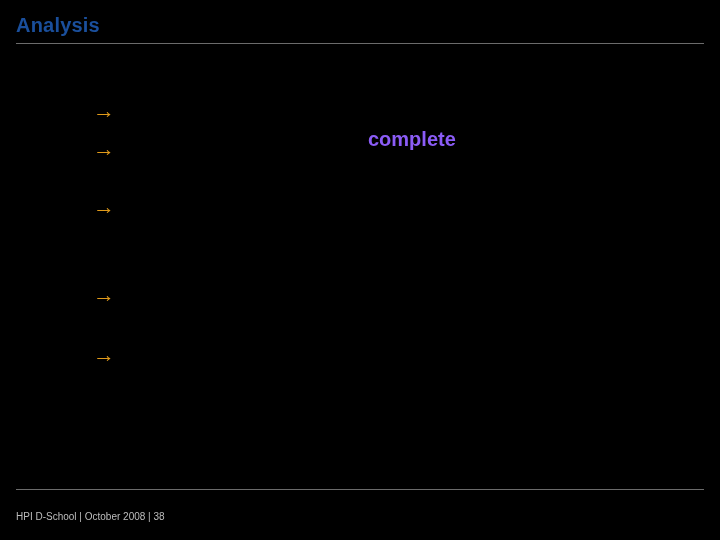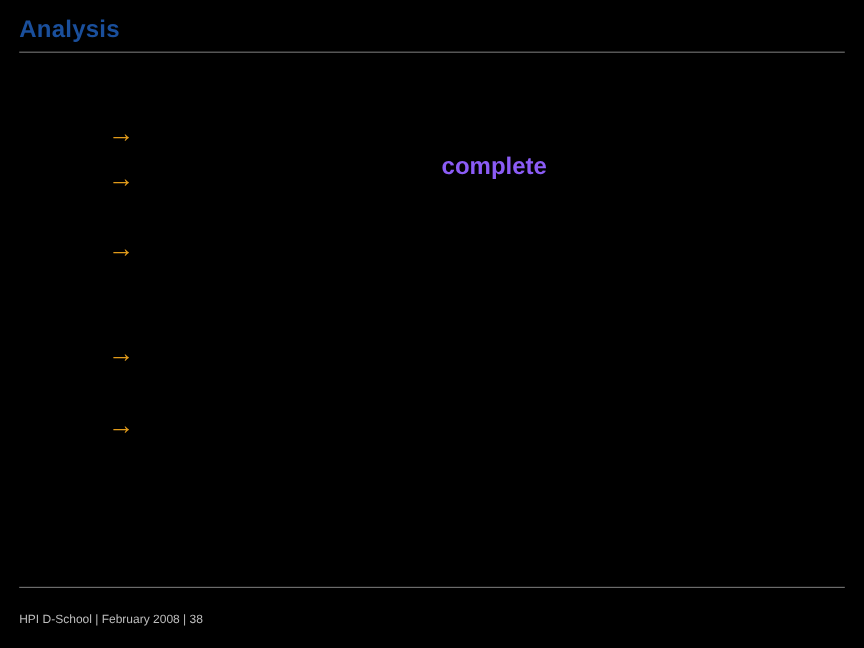--- a/index.html
+++ b/index.html
@@ -7,20 +7,21 @@
   body {
     background: #000;
     font-family: Verdana, Arial, sans-serif;
     color: #fff;
     position: relative;
   }
   .slide {
     width: 720px;
     height: 540px;
     position: relative;
+    text-align: center;
   }
   .title {
     position: absolute;
     top: 14px;
     left: 16px;
     font-size: 20px;
     font-weight: 700;
     color: #1a4f9c;
     letter-spacing: 0.2px;
   }
@@ -118,15 +119,15 @@
     <div class="bullet-row b-gap-3">
       <span class="arrow">→</span>
       <span class="btext"></span>
     </div>
 
   </div>
 
   <div class="highlight-word">complete</div>
 
   <div class="footer-rule"></div>
-  <div class="footer">HPI D-School  |  February 2008  | 38</div>
+  <div class="footer">HPI D-School  |  October 2008  | 38</div>
 
 </div>
 
 </body></html>

